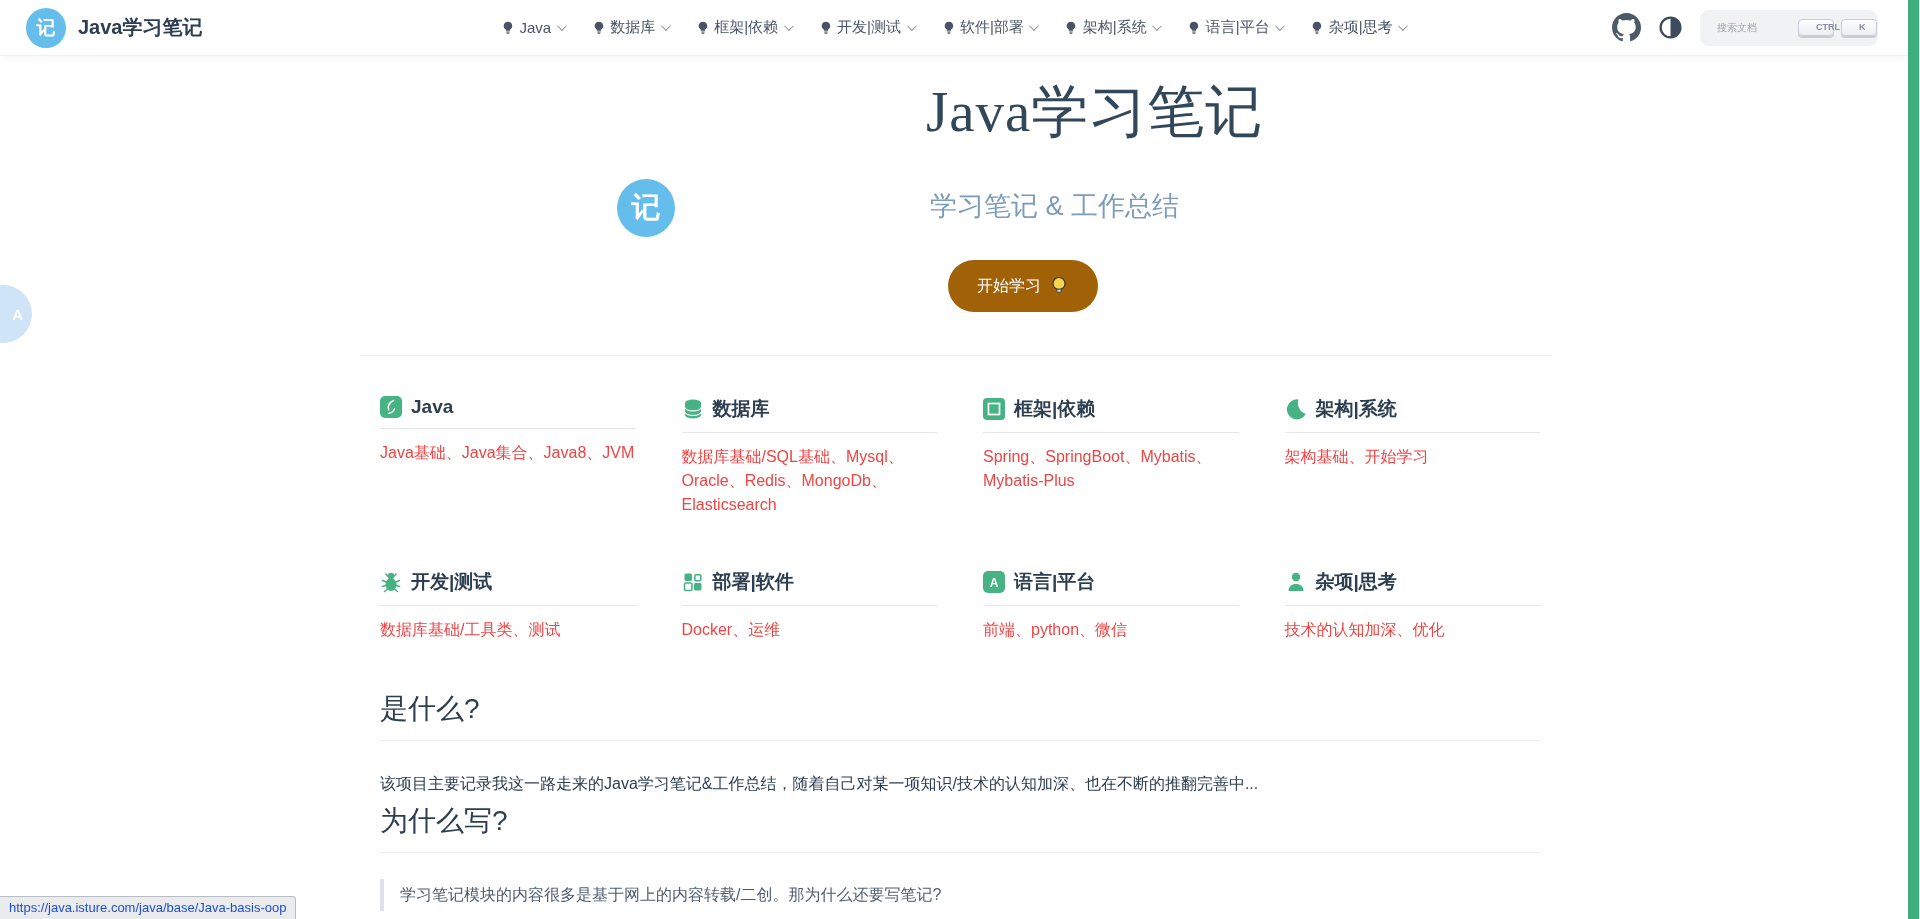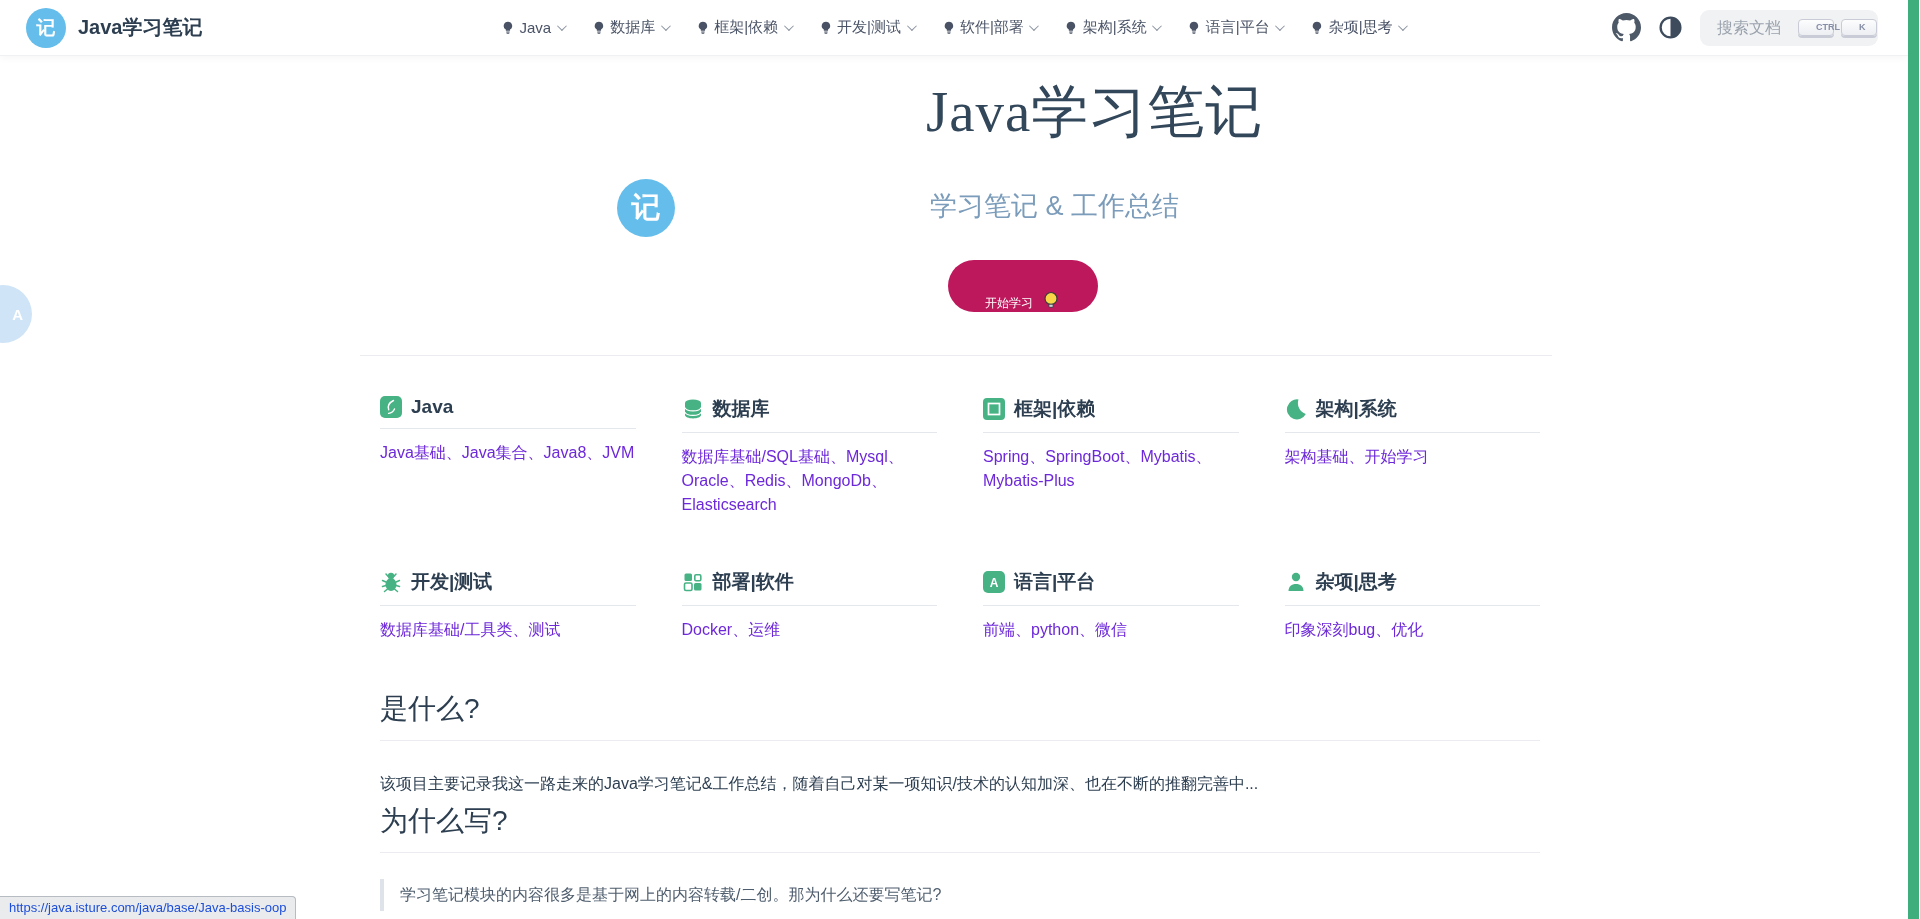--- a/index.html
+++ b/index.html
@@ -17,21 +17,21 @@
   .brand-title { font-size:20px; font-weight:600; color:#2c3e50; }
   .nav-links { position:absolute; left:50%; transform:translateX(-50%); display:flex; align-items:center; gap:27px; }
   .nav-item { display:flex; align-items:center; gap:5px; font-size:15px; font-weight:500; color:#4a5366; cursor:pointer; white-space:nowrap; }
   .nav-item svg { flex:0 0 auto; }
   .chev { width:7px; height:7px; border-right:1.5px solid #8a93a0; border-bottom:1.5px solid #8a93a0;
           transform:rotate(45deg) translate(-1px,-1px); margin-left:2px; }
   .nav-right { margin-left:auto; display:flex; align-items:center; gap:17px; }
   .icon-btn { display:flex; align-items:center; justify-content:center; cursor:pointer; }
   .search-box { width:178px; height:36px; background:#f1f2f4; border-radius:9px; display:flex;
                 align-items:center; padding:0 8px 0 10px; gap:7px; cursor:text; }
-  .search-box input { border:none; outline:none; background:transparent; width:74px; font-size:16px;
+  .search-box input { border:none; outline:none; background:transparent; width:74px; font-size:10px;
                       color:#3b4a5a; font-family:inherit; }
   .search-box input::placeholder { color:#9aa3ad; }
   .kbd { background:linear-gradient(#fdfdfe,#eceef2); border:1px solid #c9ccd6; border-radius:4px;
          box-shadow:0 2px 0 #c9ccd6; font-size:9px; font-weight:700; color:#868ea6;
          padding:3px 17px; line-height:1; min-width:17px; text-align:center; }
 
   
   .scrollbar { position:absolute; top:0; right:1px; width:11px; height:919px; background:#3eaf7c; z-index:9; }
 
   
@@ -40,31 +40,31 @@
                  align-items:center; justify-content:flex-end; padding-right:9px; cursor:pointer; z-index:4; }
 
   
   .hero-logo { position:absolute; left:617px; top:179px; width:58px; height:58px; border-radius:50%;
                background:#64bdeb; color:#fff; display:flex; align-items:center; justify-content:center;
                font-size:29px; font-weight:700; }
   .hero-title { position:absolute; left:926px; top:74px; font-family:"Liberation Serif","DejaVu Serif",serif;
                 font-size:57px; font-weight:500; color:#33475b; letter-spacing:1px; }
   .hero-tagline { position:absolute; left:930px; top:188px; font-size:27px; font-weight:500; color:#7b9cba;text-align:right; }
   .hero-cta { position:absolute; left:948px; top:260px; width:150px; height:52px; border:none; border-radius:26px;
-              background:#be185d; color:#fff; font-size:12px; font-family:inherit; display:flex;
-              align-items:flex-end; justify-content:center; gap:8px; cursor:pointer; }
+              background:#a16207; color:#fff; font-size:16px; font-family:inherit; display:flex;
+              align-items:center; justify-content:center; gap:8px; cursor:pointer; }
 
   .divider { position:absolute; top:355px; left:360px; width:1192px; border-top:1px solid #eaecef; }
 
   
   .features { position:absolute; top:396px; left:380px; width:1160px; display:grid;
               grid-template-columns:repeat(4,1fr); column-gap:46px; row-gap:52px; }
   .fcard-head { display:flex; align-items:center; gap:9px; padding-bottom:10px; border-bottom:1px solid #e4e7eb; }
   .fcard-title { font-size:19px; font-weight:700; color:#2c3e50; }
-  .fcard-desc { margin-top:12px; font-size:16px; font-weight:500; color:#6d28d9; line-height:1.5; }
+  .fcard-desc { margin-top:12px; font-size:16px; font-weight:500; color:#ef4444; line-height:1.5; }
 
   
   .section { position:absolute; left:380px; width:1160px; }
   .sec-what { top:690px; } .sec-why { top:802px; }
   .sec-h2 { font-size:28px; font-weight:500; color:#2c3e50; padding-bottom:12px; border-bottom:1px solid #eaecef; }
   .sec-p { margin-top:30px; font-size:16px; color:#2c3e50; line-height:1.6; }
   .sec-quote { margin-top:26px; border-left:4px solid #dde3e8; padding:4px 0 4px 16px;
                font-size:16px; color:#4e5d6d; line-height:1.5; }
 
   
@@ -278,21 +278,21 @@
       <p class="fcard-desc">前端、python、微信</p>
     </div>
     <div class="fcard">
       <div class="fcard-head">
         <svg width="22" height="22" viewBox="0 0 22 22">
             <circle cx="11" cy="6" r="4.2" fill="#47b284"></circle>
             <path d="M3.5 20c0-4.4 3.2-7 7.5-7s7.5 2.6 7.5 7z" fill="#47b284"></path>
           </svg>
         <span class="fcard-title">杂项|思考</span>
       </div>
-      <p class="fcard-desc">印象深刻bug、优化</p>
+      <p class="fcard-desc">技术的认知加深、优化</p>
     </div>
   </section>
 
   <section class="section sec-what">
     <h2 class="sec-h2">是什么?</h2>
     <p class="sec-p">该项目主要记录我这一路走来的Java学习笔记&amp;工作总结，随着自己对某一项知识/技术的认知加深、也在不断的推翻完善中...</p>
   </section>
 
   <section class="section sec-why">
     <h2 class="sec-h2">为什么写?</h2>

